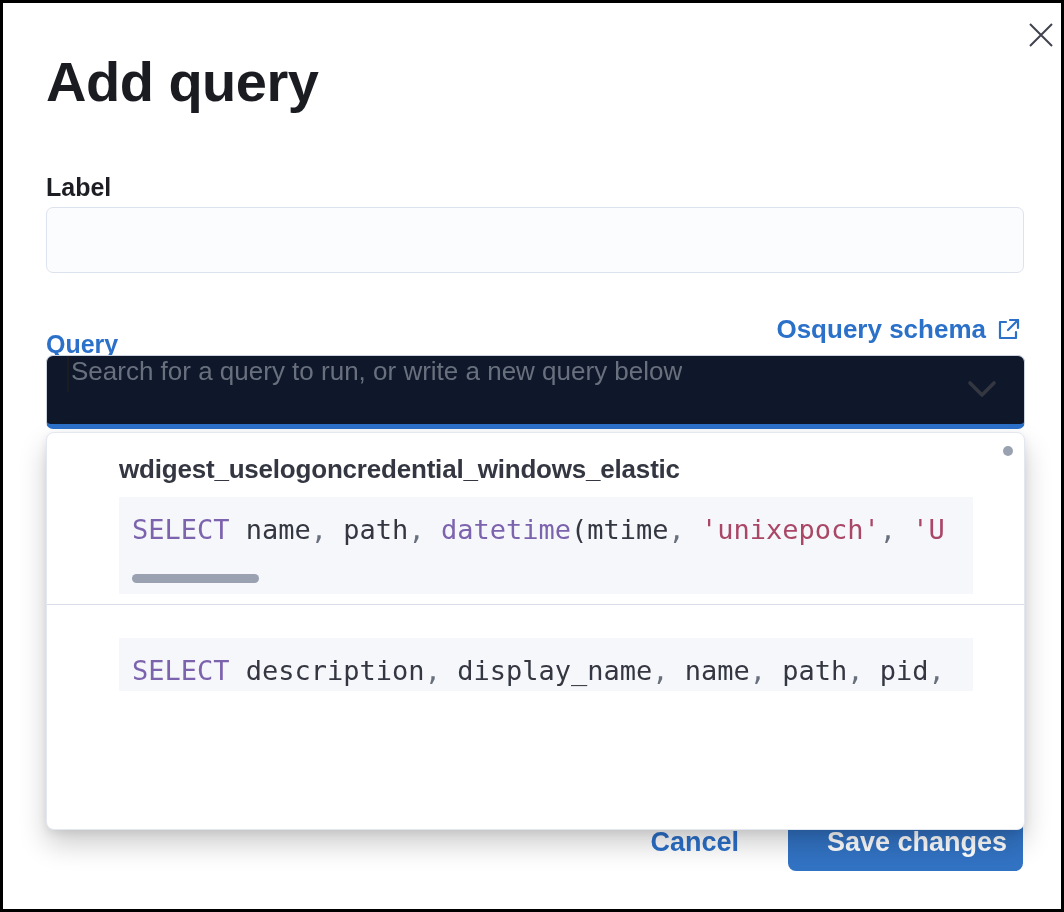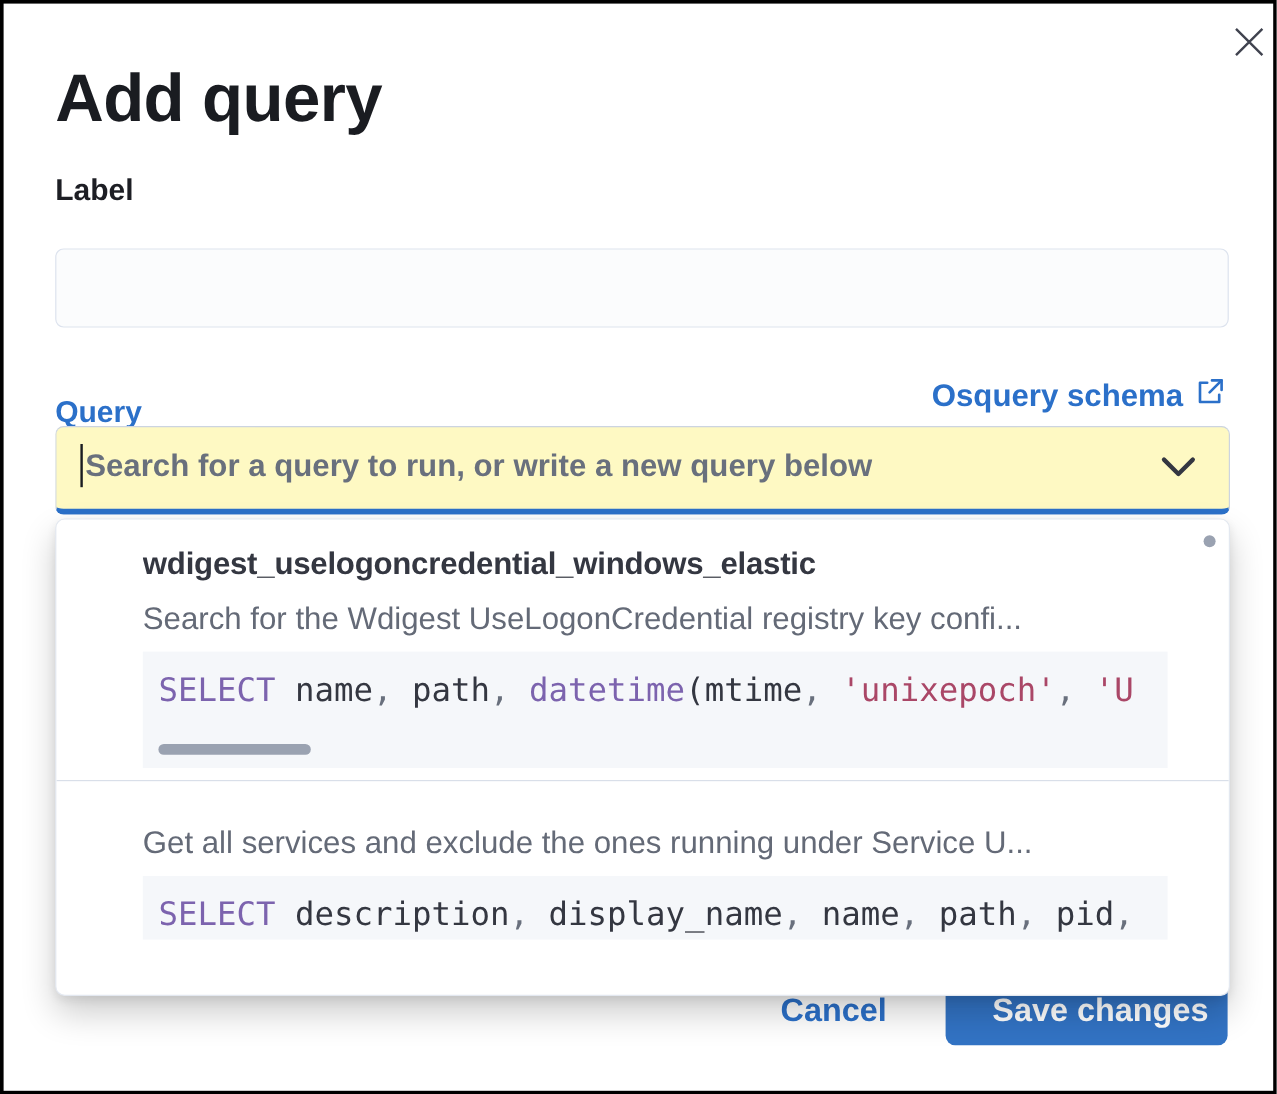--- a/index.html
+++ b/index.html
@@ -19,27 +19,27 @@
     color:#1a1c21; letter-spacing:-0.5px; }
 
   
   .form-label { position:absolute; left:43px; font-size:25px; font-weight:700; color:#1d1e24; }
   .form-label.focused { color:var(--accent);margin-top:19px; }
 
   .label-input { position:absolute; left:43px; top:204px; width:978px; height:66px;
     background:#fbfcfd; border:1px solid #dde3ee; border-radius:7px; font-size:26px; color:#343741; padding:0 20px; }
 
   
-  .schema-link { position:absolute; top:311px; right:40px; display:flex; align-items:flex-start; gap:10px;
+  .schema-link { position:absolute; top:311px; right:40px; display:flex; align-items:center; gap:10px;
     color:var(--accent); font-size:26px; font-weight:600; text-decoration:none; cursor:pointer; }
 
   
   .combobox { position:absolute; left:43px; top:352px; width:979px; height:74px;
-    background:#fef9c3; border:1px solid #ccd4e0; border-bottom:5px solid var(--accent);
-    border-radius:7px; display:flex; align-items:center; padding:0 56px 4px 20px;font-weight:bold; }
+    background:#0f172a; border:1px solid #ccd4e0; border-bottom:5px solid var(--accent);
+    border-radius:7px; display:flex; align-items:flex-start; padding:0 56px 4px 20px; }
   .caret { width:2px; height:36px; background:#1a1c21; margin-right:2px; }
   .placeholder { font-size:26px; color:#69707d; white-space:nowrap; overflow:hidden; }
   .chevron { position:absolute; right:26px; top:50%; transform:translateY(-50%); }
 
   
   .panel { position:absolute; left:43px; top:429px; width:979px; height:398px;
     background:#fff; border:1px solid #e3e8f0; border-radius:8px;
     box-shadow:0 14px 28px rgba(0,0,0,0.20), 0 3px 8px rgba(0,0,0,0.08);
     overflow:hidden; z-index:20; }
   .vthumb { position:absolute; right:11px; top:13px; width:10px; height:10px; border-radius:50%;
@@ -77,21 +77,21 @@
 <div class="modal">
 
   <button class="close-btn">
     <svg width="26" height="26" viewBox="0 0 26 26">
       <path d="M2 2 L24 24 M24 2 L2 24" stroke="#40434f" stroke-width="2" fill="none"></path>
     </svg>
   </button>
 
   <h1 class="title">Add query</h1>
 
-  <div class="form-label" style="top:142px;">Label</div>
+  <div class="form-label" style="top:170px;">Label</div>
   <input class="label-input" type="text" placeholder="" style="">
 
   <div class="form-label focused" style="top:308px;">Query</div>
   <a class="schema-link">
     <span>Osquery schema</span>
     <svg width="25" height="25" viewBox="0 0 25 25">
       <path d="M10 5 H4 V21 H20 V15" stroke="#2b70c9" stroke-width="2.2" fill="none" stroke-linecap="round" stroke-linejoin="round"></path>
       <path d="M14 3 H22 V11" stroke="#2b70c9" stroke-width="2.2" fill="none" stroke-linecap="round" stroke-linejoin="round"></path>
       <path d="M22 3 L12 13" stroke="#2b70c9" stroke-width="2.2" fill="none" stroke-linecap="round"></path>
     </svg>
@@ -108,30 +108,28 @@
   <div class="footer">
     <button class="cancel-btn">Cancel</button>
     <button class="save-btn">Save changes</button>
   </div>
 
   <div class="panel">
     <div class="vthumb"></div>
 
     <div class="option">
       <div class="opt-title">wdigest_uselogoncredential_windows_elastic</div>
-      <div class="opt-desc">Search for the Wdigest UseLogonCredential registry key confi...</div>
       <div class="codeblock full">
         <code><span class="tok-keyword">SELECT</span><span class="tok-plain"> name</span><span class="tok-punct">,</span><span class="tok-plain"> path</span><span class="tok-punct">,</span><span class="tok-keyword"> datetime</span><span class="tok-plain">(mtime</span><span class="tok-punct">,</span><span class="tok-string"> 'unixepoch'</span><span class="tok-punct">,</span><span class="tok-string"> 'U</span></code>
         <div class="hthumb"></div>
       </div>
     </div>
 
     <div class="divider"></div>
 
     <div class="option" style="padding-top:21px;">
-      <div class="opt-desc">Get all services and exclude the ones running under Service U...</div>
       <div class="codeblock clipped">
         <code><span class="tok-keyword">SELECT</span><span class="tok-plain"> description</span><span class="tok-punct">,</span><span class="tok-plain"> display_name</span><span class="tok-punct">,</span><span class="tok-plain"> name</span><span class="tok-punct">,</span><span class="tok-plain"> path</span><span class="tok-punct">,</span><span class="tok-plain"> pid</span><span class="tok-punct">,</span></code>
       </div>
     </div>
   </div>
 
 </div>
 
 </body></html>

